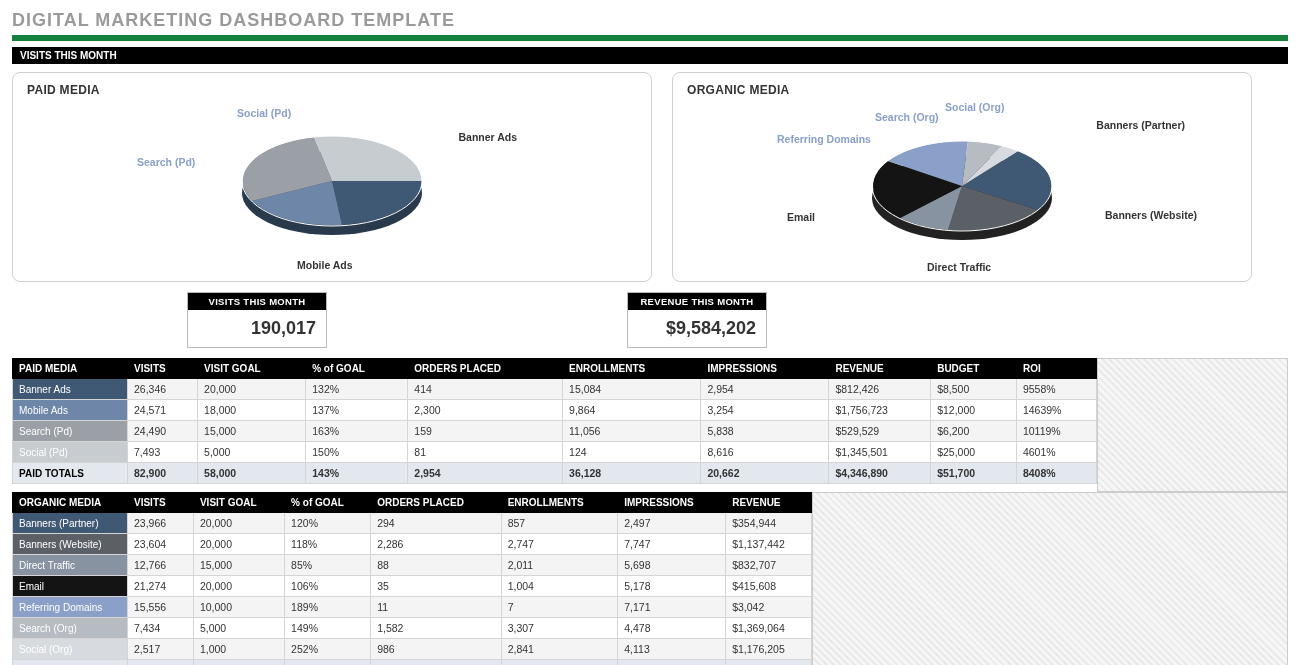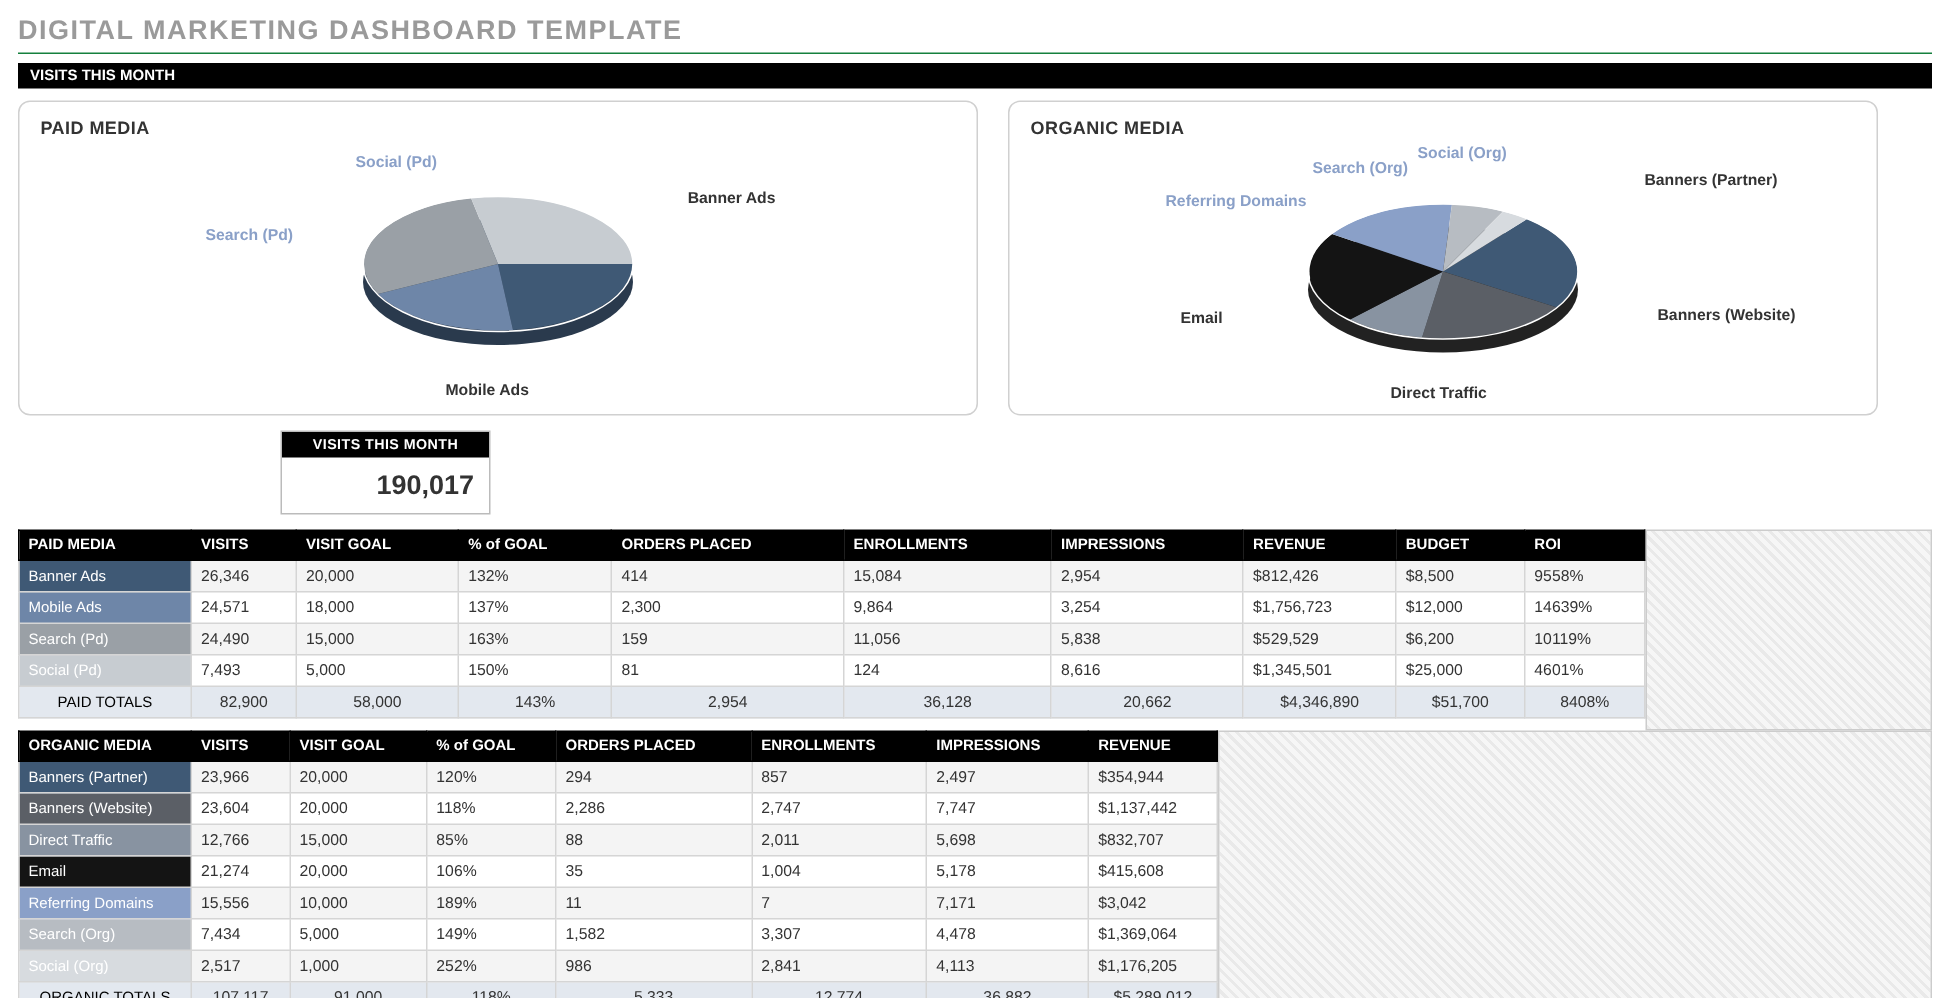--- a/index.html
+++ b/index.html
@@ -9,21 +9,21 @@
     font-family: Arial, Helvetica, sans-serif;
     font-size: 11px;
     color: #333;
     background: #fff;
   }
   .page-title {
     font-size: 18px;
     font-weight: bold;
     letter-spacing: 1px;
     color: #9a9a9a;
-    border-bottom: 1px solid #15803d;
+    border-bottom: 6px solid #15803d;
     padding-bottom: 4px;
     margin-bottom: 6px;
   }
   .section-bar {
     background: #000;
     color: #fff;
     font-size: 10px;
     font-weight: bold;
     padding: 3px 8px;
   }
@@ -103,22 +103,21 @@
   }
   table.data tr:nth-child(odd) td.cell { background: #f4f4f4; }
   table.data tr:nth-child(even) td.cell { background: #fff; }
   table.data td.rowlabel {
     color: #fff;
     font-size: 10px;
     width: 115px;
   }
   table.data .totals td {
     background: #e3e8ef;
-    font-weight: normal;
-    text-align: center;
+    font-weight: bold;
   }
   table.data .totals td.rowlabel {
     background: #e3e8ef;
     color: #000;
   }
   .hatched {
     background-image: repeating-linear-gradient(45deg,#e9e9e9 0,#e9e9e9 2px,#f6f6f6 2px,#f6f6f6 5px);
     border: 1px solid #ccc;
   }
   .table-area { display: flex; align-items: stretch; }
@@ -188,20 +187,24 @@
       <div class="pie-label muted" style="left:258px; top:0px;">Social (Org)</div>
     </div>
   </div>
 </div>
 
 <div class="kpi-row">
   <div class="kpi">
     <div class="hdr">VISITS THIS MONTH</div>
     <div class="val">190,017</div>
   </div>
+  <div class="kpi" style="margin-left:140px;">
+    <div class="hdr">REVENUE THIS MONTH</div>
+    <div class="val">$9,584,202</div>
+  </div>
 </div>
 
 <div class="table-area">
   <table class="data">
     <thead>
         <tr id="paid-head">
           <th>PAID MEDIA</th>
           <th>VISITS</th>
           <th>VISIT GOAL</th>
           <th>% of GOAL</th>

